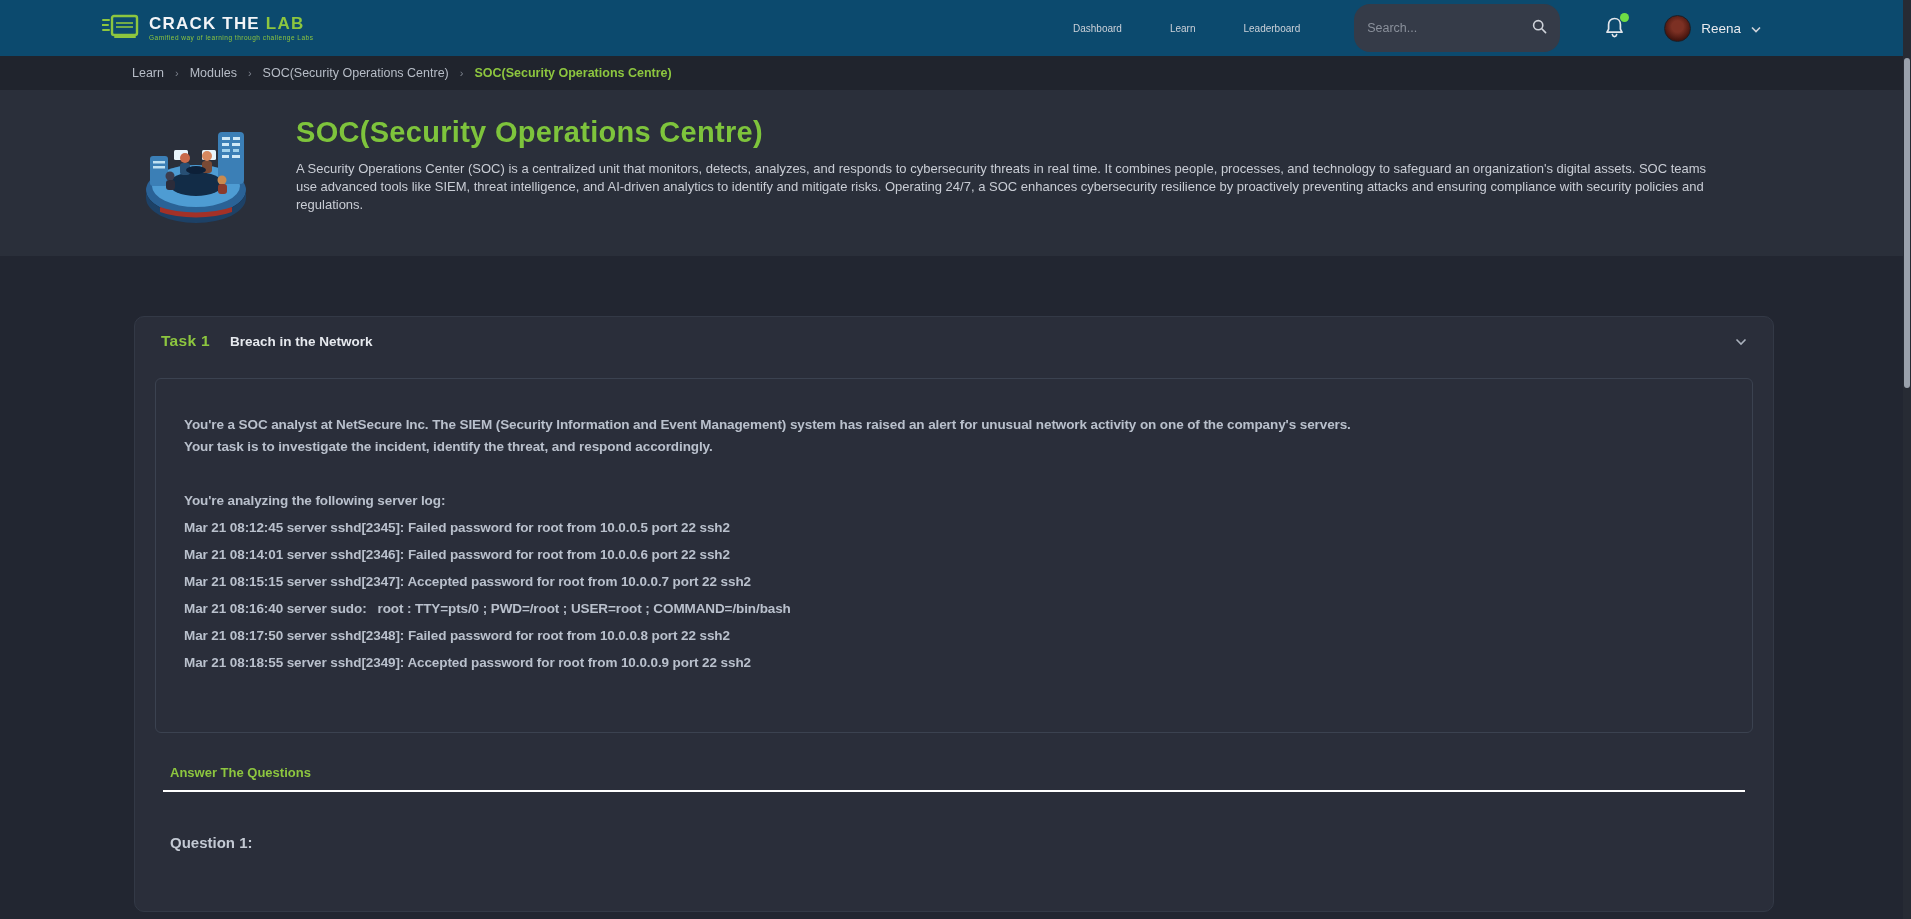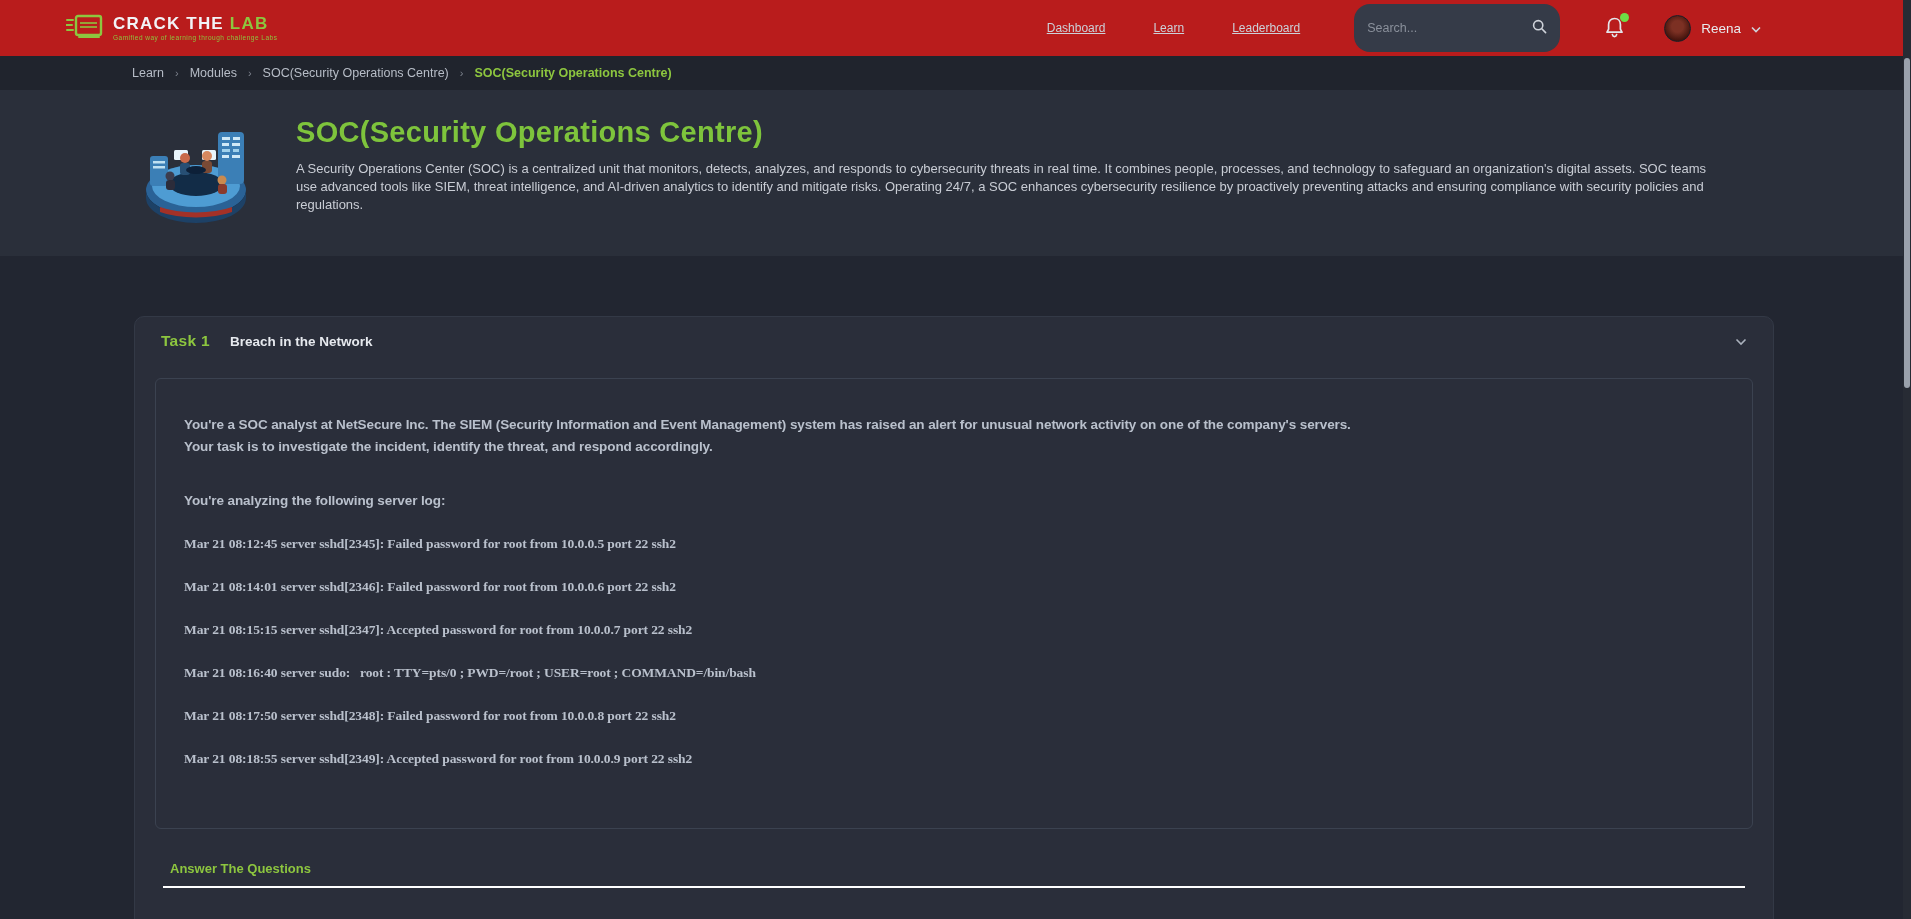--- a/index.html
+++ b/index.html
@@ -1,28 +1,28 @@
 <!DOCTYPE html>
 <html><head>
 <meta charset="utf-8">
 <style>
   * { margin:0; padding:0; box-sizing:border-box; }
   html,body { width:1911px; height:919px; overflow:hidden; }
   body { background:#222631; font-family:"Liberation Sans", sans-serif; position:relative; }
 
   
-  .navbar { height:56px; background:#b91c1c; display:flex; align-items:center;
-            padding:0 150px 0 66px; }
+  .navbar { height:56px; background:#0c4a6e; display:flex; align-items:center;
+            padding:0 150px 0 102px; }
   .logo { display:flex; align-items:center; gap:9px; cursor:pointer; }
   .logo-text { display:flex; flex-direction:column; line-height:1; }
   .logo-title { font-size:17px; font-weight:bold; color:#f2f4f7; letter-spacing:1.2px; white-space:nowrap; }
   .logo-title .lab { color:#8dc63f; }
   .logo-tagline { font-size:6.5px; color:#8dc63f; letter-spacing:0.5px; margin-top:3px; }
   .nav-links { margin-left:auto; display:flex; gap:48px; }
-  .nav-link { color:#ccd1d9; font-size:12px; cursor:pointer; white-space:nowrap;text-decoration:underline; }
+  .nav-link { color:#ccd1d9; font-size:10px; cursor:pointer; white-space:nowrap; }
   .search-box { margin-left:54px; width:206px; height:48px; background:#353b48;
                 border-radius:16px; display:flex; align-items:center; padding:0 13px; }
   .search-box input { flex:1; background:transparent; border:none; outline:none;
                       color:#cfd3da; font-size:12.5px; font-family:"Liberation Sans", sans-serif; }
   .search-box input::placeholder { color:#8a909b; }
   .bell-wrap { margin-left:44px; position:relative; cursor:pointer; width:22px; height:24px; }
   .bell-dot { position:absolute; top:-3px; right:-3px; width:9px; height:9px;
               border-radius:50%; background:#6fdd45; }
   .user { margin-left:38px; display:flex; align-items:center; gap:10px; cursor:pointer; }
   .avatar { width:27px; height:27px; border-radius:50%;
@@ -53,21 +53,21 @@
   .task-badge { color:#8dc63f; font-size:15.5px; font-weight:bold; letter-spacing:0.3px; }
   .task-title { color:#e6e9ee; font-size:13.5px; font-weight:bold; }
   .task-chevron { margin-left:auto; }
 
   .log-panel { margin:16px 20px 0; border:1px solid #3b4250; border-radius:6px;
                padding:35px 28px 58px; }
   .scenario-line, .log-intro, .log-line {
       color:#b9c0cc; font-size:13.5px; font-weight:bold; line-height:22px;
       white-space:pre-wrap; letter-spacing:-0.1px; }
   .log-intro { margin-top:32px; }
-  .log-line  { margin-top:21px;font-family:Liberation Serif, serif; }
+  .log-line  { margin-top:5px; }
 
   
   .answer-section { margin:30px 28px 0; }
   .answer-heading-wrap { border-bottom:2px solid #ffffff; padding:0 0 9px 7px; }
   .answer-heading { color:#8dc63f; font-size:13px; font-weight:bold; }
   .question-label { margin:42px 0 0 7px; color:#c3c9d3; font-size:15px; font-weight:bold; }
 
   
   .scrollbar { position:absolute; top:0; right:0; width:8px; height:919px; background:#272b34; }
   .scrollbar-thumb { position:absolute; top:58px; right:1px; width:6px; height:330px;

